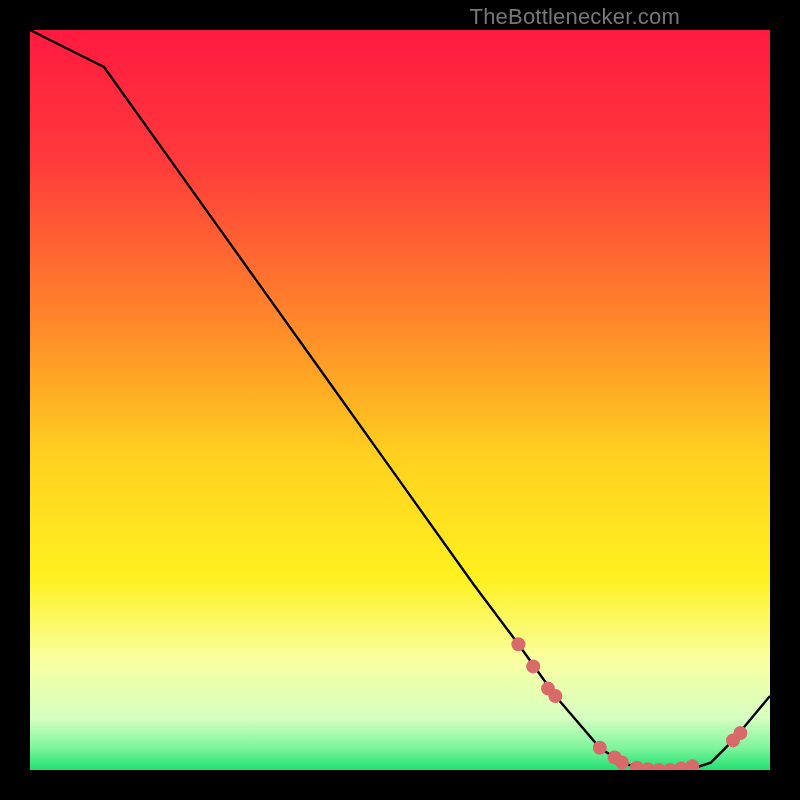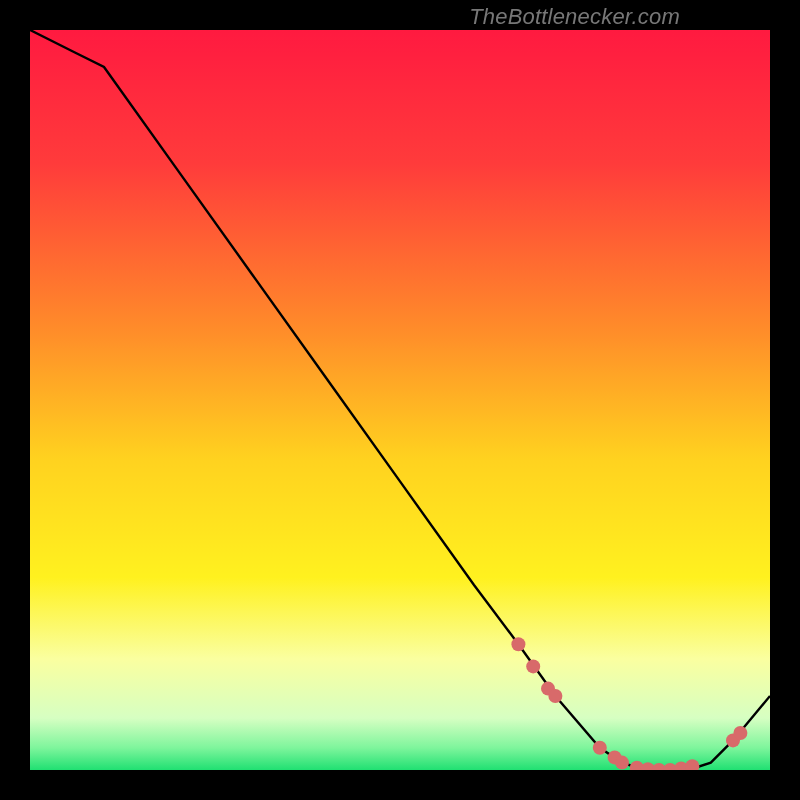--- a/index.html
+++ b/index.html
@@ -9,21 +9,20 @@
     height: 800px;
     background: #000;
     font-family: Arial, Helvetica, sans-serif;
     overflow: hidden;
   }
   .frame {
     position: relative;
     width: 698px;
     height: 800px;
     background: #000;
-    font-style: italic;
   }
   .attribution {
     position: absolute;
     top: 4px;
     right: 18px;
     color: #777;
     font-size: 22px;
     letter-spacing: 0.2px;
     font-weight: 400;
   }

